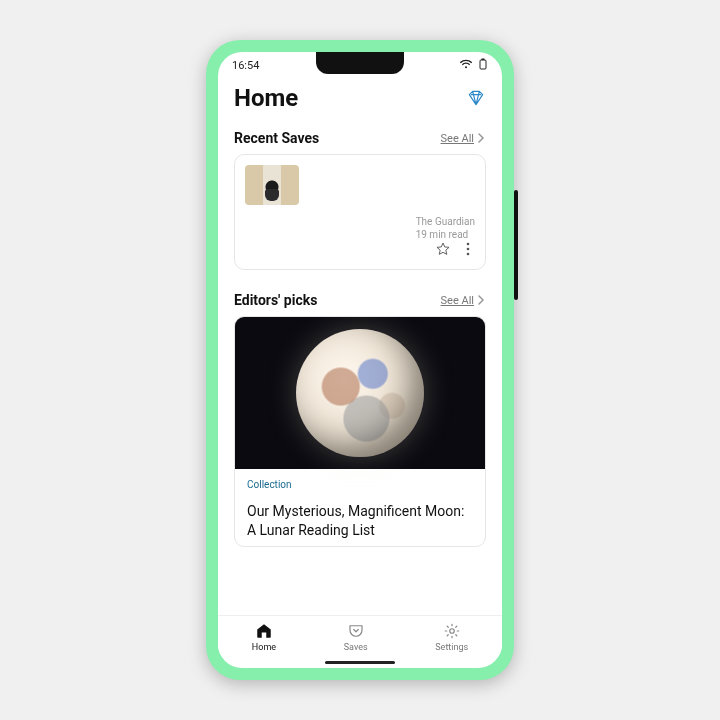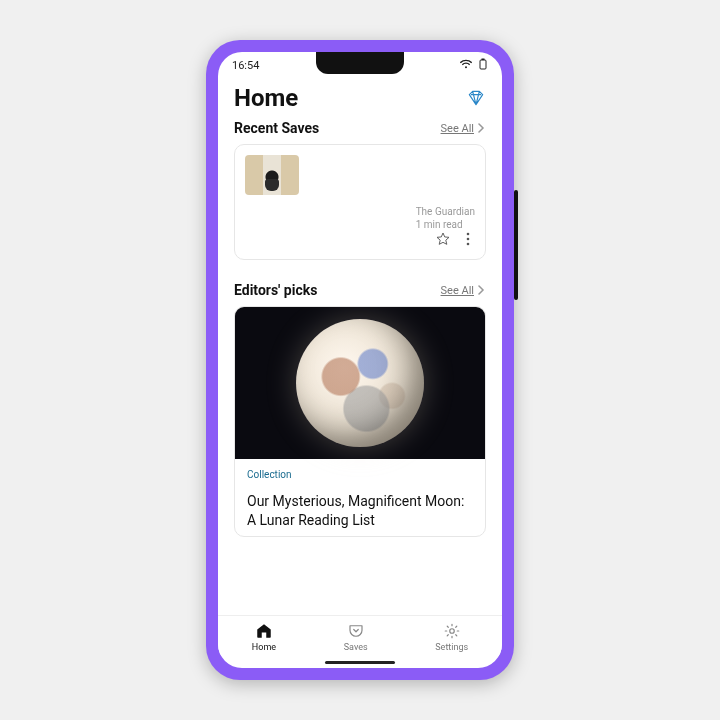--- a/index.html
+++ b/index.html
@@ -6,21 +6,21 @@
   body {
     width: 720px; height: 720px;
     background: #f0f0f0;
     font-family: -apple-system, BlinkMacSystemFont, "Segoe UI", Roboto, Helvetica, Arial, sans-serif;
     display: flex; align-items: center; justify-content: center;
   }
 
   
   .phone {
     width: 308px; height: 640px;
-    background: #8b5cf6;
+    background: #86efac;
     border-radius: 34px;
     padding: 12px;
     position: relative;
     box-shadow: 0 4px 18px rgba(0,0,0,.25);
   }
   .phone::after { 
     content: ""; position: absolute;
     right: -4px; top: 150px; width: 4px; height: 110px;
     background: #111; border-radius: 2px;
   }
@@ -51,21 +51,21 @@
     padding: 6px 16px 8px 16px;
   }
   .header h1 { font-size: 24px; font-weight: 700; color: #111; }
   .diamond svg { display:block; }
 
   
   .content { flex: 1; overflow: hidden; padding: 0 16px; }
 
   .section-head {
     display: flex; align-items: center; justify-content: space-between;
-    margin-bottom: 8px;
+    margin-top: 10px; margin-bottom: 8px;
   }
   .section-head .title { font-size: 14px; font-weight: 700; color: #111; }
   .see-all { display: flex; align-items: center; gap: 2px; font-size: 11px; color: #777; text-decoration: underline; }
   .see-all svg { display:block; }
 
   
   .card {
     border: 1px solid #e6e6e6; border-radius: 10px;
     padding: 10px 10px 8px 10px;
   }
@@ -178,21 +178,21 @@
         </span>
       </div>
 
       <div class="card">
         <div class="card-top">
           <div class="thumb"></div>
         </div>
         <div class="card-meta">
           <div class="meta-text">
             <div>The Guardian</div>
-            <div>1 min read</div>
+            <div>19 min read</div>
           </div>
           <div class="card-actions">
             <span>
               <svg width="16" height="16" viewBox="0 0 24 24">
                   <path d="M12 3l2.6 5.9 6.4.6-4.8 4.3 1.5 6.2L12 17l-5.7 3 1.5-6.2L3 9.5l6.4-.6L12 3z" fill="none" stroke="#555" stroke-width="1.4" stroke-linejoin="round"></path>
                 </svg>
             </span>
             <span>
               <svg width="14" height="16" viewBox="0 0 14 16">
                   <circle cx="7" cy="3" r="1.3" fill="#555"></circle>

